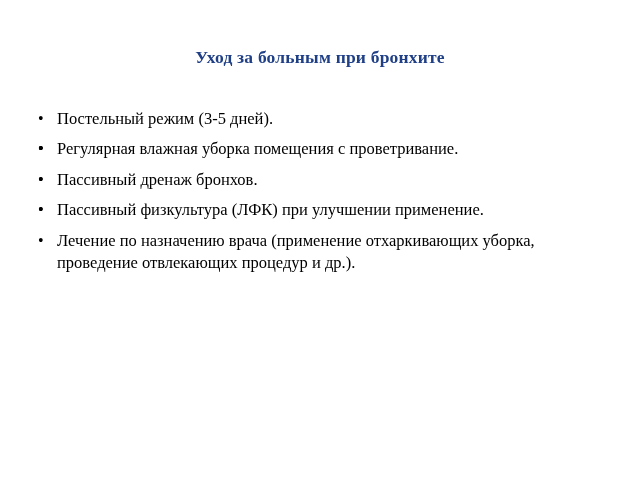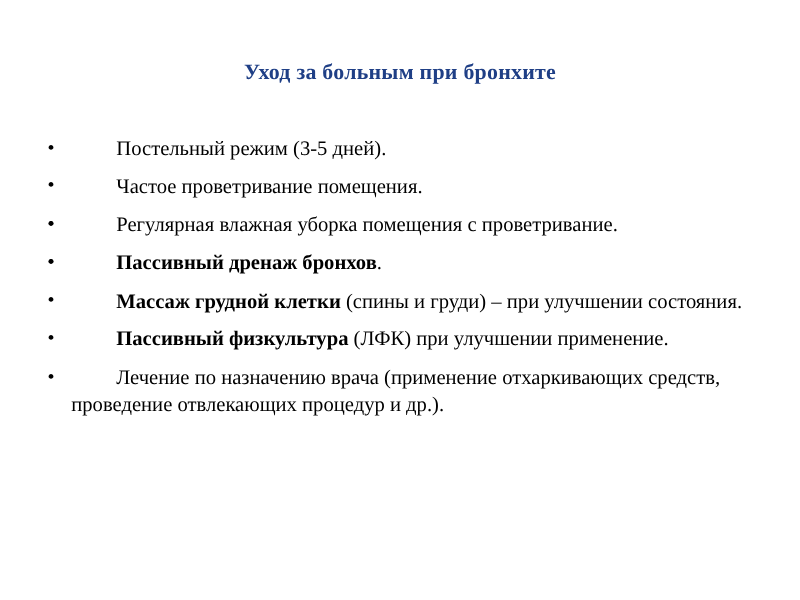--- a/index.html
+++ b/index.html
@@ -53,39 +53,38 @@
   }
   .bullet-item .dot {
     position: absolute;
     left: 8px;
     top: 0;
     font-size: 16px;
     line-height: 1.33;
     color: #000000;
   }
   .bullet-item b {
-    font-weight: bold;
+    font-weight: normal;
   }
   .bullet-text {
     display: inline;
-    margin-left: 36px;
   }
 </style>
 </head>
 <body>
 
 <div class="slide">
 
   <div class="slide-title">Уход за больным при бронхите</div>
 
   <div class="bullet-list">
       <div class="bullet-item"><span class="dot">•</span><span class="bullet-text"><span>Постельный режим (3-5 дней).</span></span></div>
-      <div class="bullet-item"><span class="dot">•</span><span class="bullet-text"><span>Частое проветривание помещения.</span></span></div>
+      <div class="bullet-item"><span class="dot">•</span></div>
       <div class="bullet-item"><span class="dot">•</span></div>
       <div class="bullet-item"><span class="dot">•</span><span class="bullet-text"><span>Регулярная влажная уборка помещения с проветривание.</span></span></div>
       <div class="bullet-item"><span class="dot">•</span></div>
       <div class="bullet-item"><span class="dot">•</span><span class="bullet-text"><b>Пассивный дренаж бронхов</b><span>.</span></span></div>
-      <div class="bullet-item"><span class="dot">•</span><span class="bullet-text"><b>Массаж грудной клетки</b><span> (спины и груди) – при улучшении состояния.</span></span></div>
+      <div class="bullet-item"><span class="dot">•</span></div>
       <div class="bullet-item"><span class="dot">•</span><span class="bullet-text"><b>Пассивный физкультура</b><span> (ЛФК) при улучшении применение.</span></span></div>
-      <div class="bullet-item"><span class="dot">•</span><span class="bullet-text"><span>Лечение по назначению врача (применение отхаркивающих средств, проведение отвлекающих процедур и др.).</span></span></div>
+      <div class="bullet-item"><span class="dot">•</span><span class="bullet-text"><span>Лечение по назначению врача (применение отхаркивающих уборка, проведение отвлекающих процедур и др.).</span></span></div>
     </div>
 
 </div>
 
 </body></html>

